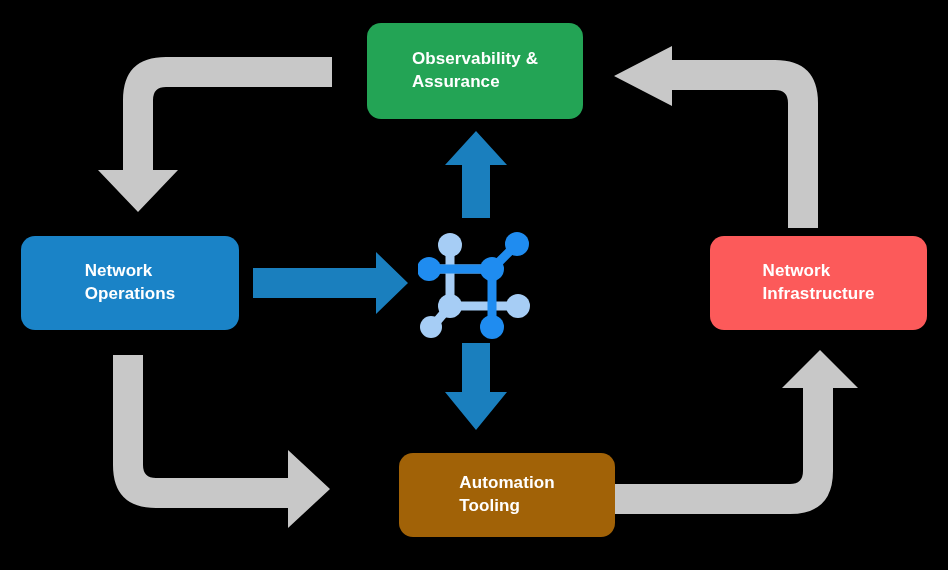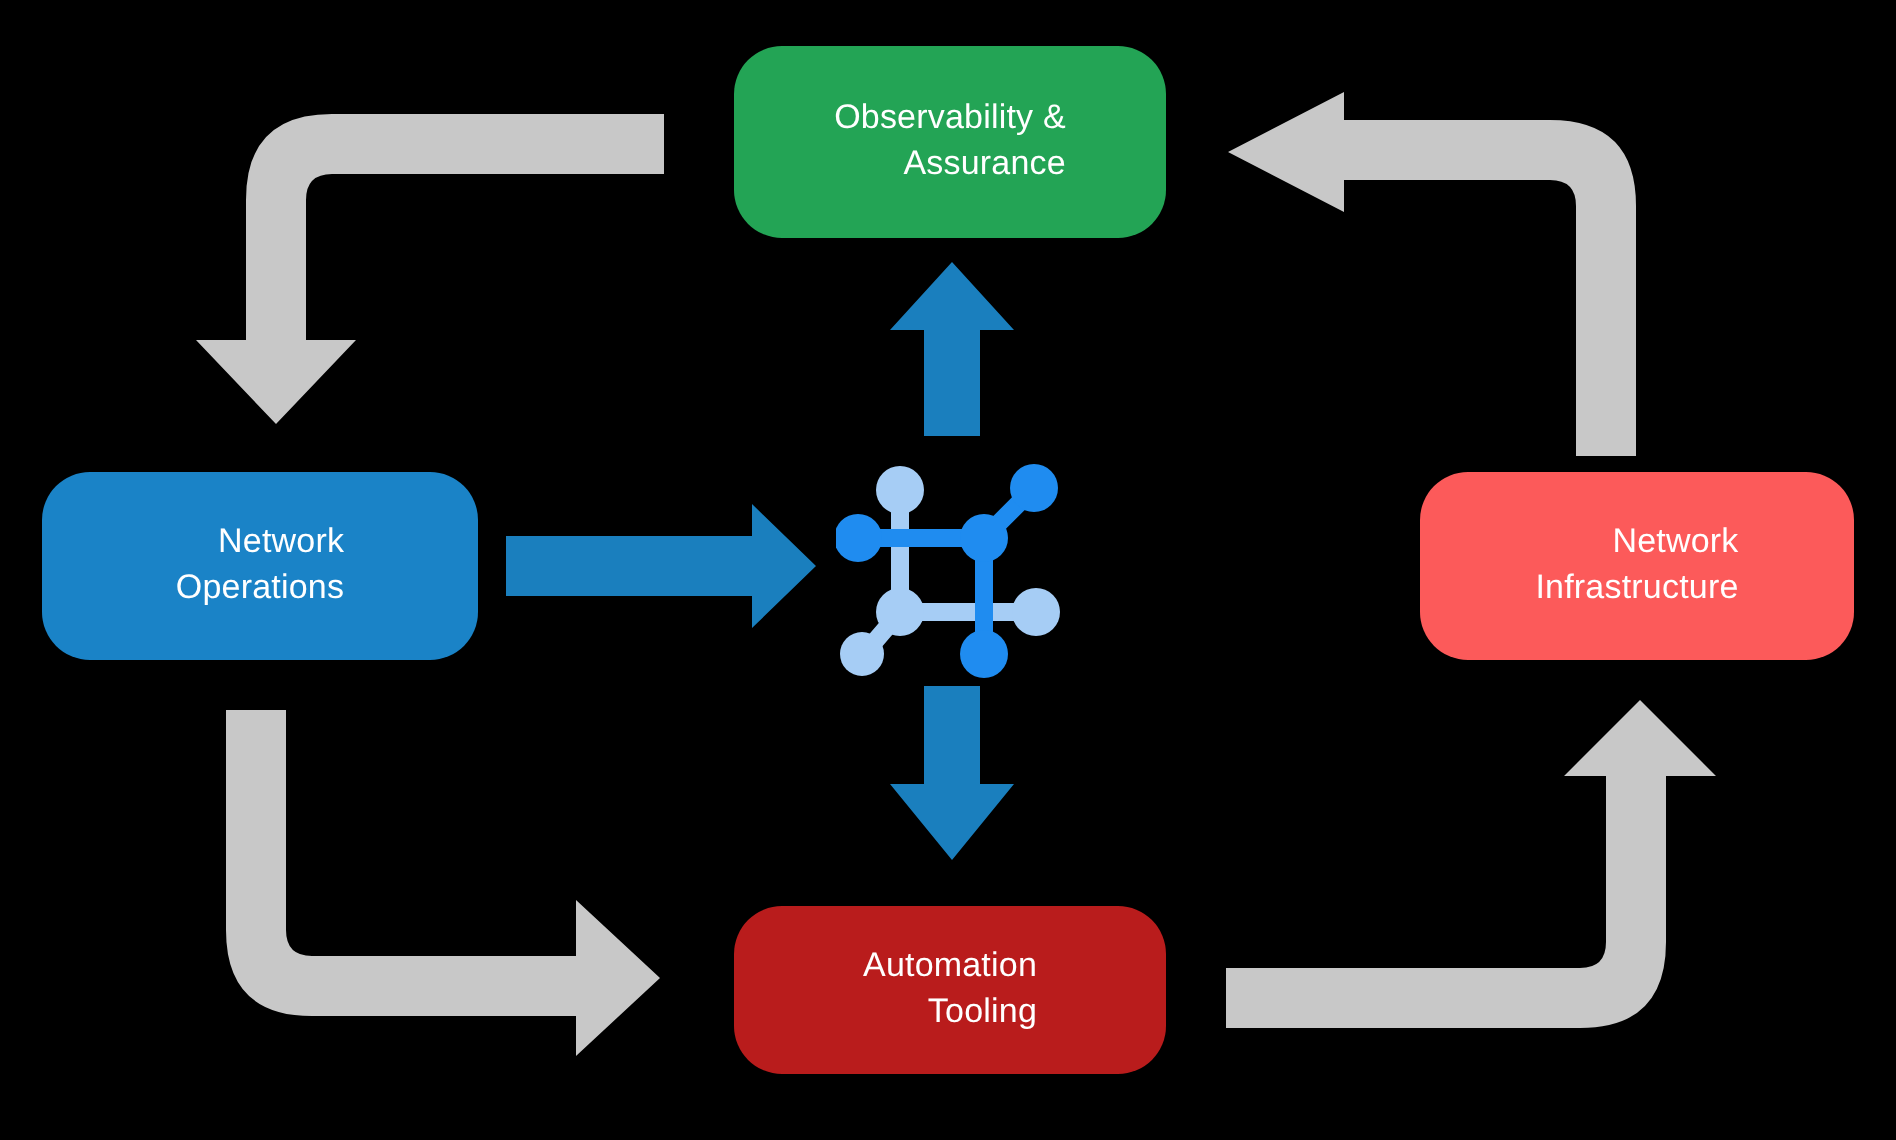--- a/index.html
+++ b/index.html
@@ -15,26 +15,26 @@
     width: 948px;
     height: 570px;
     background: #000000;
     overflow: hidden;
   }
   .node-box {
     position: absolute;
     display: flex;
     align-items: center;
     justify-content: center;
-    text-align: right;
-    border-radius: 24px;
+    text-align: left;
+    border-radius: 14px;
     color: #ffffff;
     font-size: 17px;
     line-height: 1.35;
-    font-weight: 400;
+    font-weight: 700;
     letter-spacing: 0.1px;
     box-sizing: border-box;
     padding: 6px 10px;
     white-space: pre-line;
   }
   #box-observability {
     left: 367px; top: 23px; width: 216px; height: 96px;
   }
   #box-network-operations {
     left: 21px; top: 236px; width: 218px; height: 94px;
@@ -196,16 +196,16 @@
 
   <div class="node-box" id="box-observability" style="background:#23a455;">Observability &amp;
 Assurance</div>
 
   <div class="node-box" id="box-network-operations" style="background:#1a83c7;">Network
 Operations</div>
 
   <div class="node-box" id="box-network-infrastructure" style="background:#fc5a5a;">Network
 Infrastructure</div>
 
-  <div class="node-box" id="box-automation-tooling" style="background:#b91c1c;">Automation
+  <div class="node-box" id="box-automation-tooling" style="background:#a16207;margin-left:32px;">Automation
 Tooling</div>
 
 </div>
 
 </body></html>

